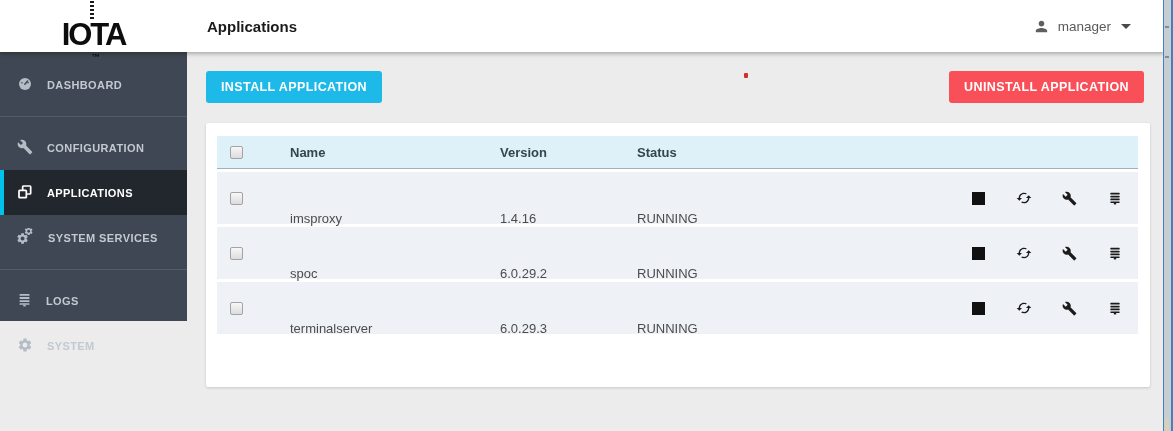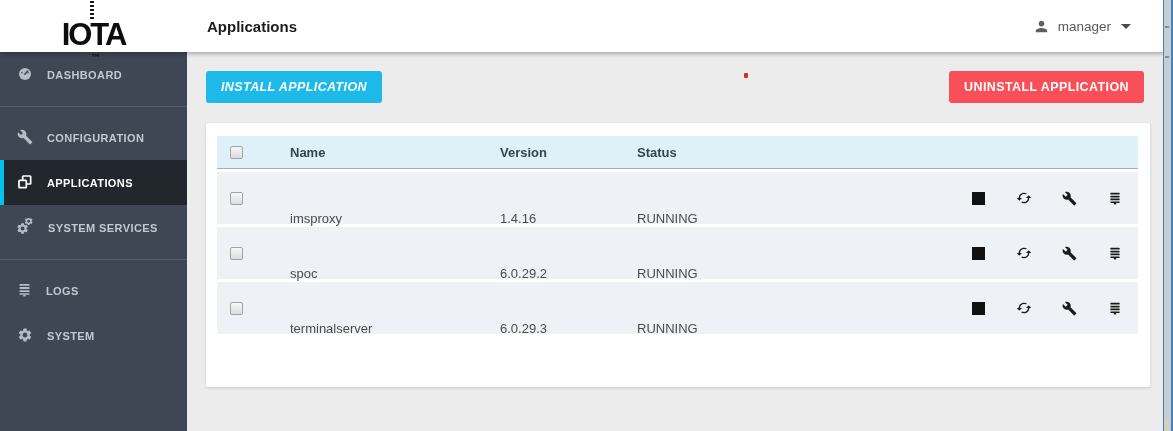--- a/index.html
+++ b/index.html
@@ -30,43 +30,43 @@
   .user-menu svg { display:block; }
   .user-name { font-size:13.5px; color:#5a5a5a; }
   .caret-down {
     width:0; height:0; margin-left:2px;
     border-left:5px solid transparent; border-right:5px solid transparent;
     border-top:5px solid #4a4a4a;
   }
 
   
   .sidebar {
-    position:absolute; top:52px; left:0; width:187px; height:379px;
-    background:#3e4753; z-index:4; 
+    position:absolute; top:52px; left:0; width:187px; height:269px;
+    background:#3e4753; z-index:4; padding-top:10px;
   }
   .side-item {
     height:45px; display:flex; align-items:center; gap:14px;
     padding-left:17px; cursor:pointer;
     color:#c2c9d1; font-size:11px; font-weight:700; letter-spacing:.4px;
   }
   .side-item svg { flex:0 0 auto; fill:#b4bcc6; }
   .side-item.active {
     background:#22272e; border-left:4px solid #00c2ea; padding-left:13px; color:#ffffff;
   }
   .side-item.active svg { fill:#ffffff; }
   .side-divider { height:1px; background:#535d69; margin:9px 0 8px 0; }
 
   
   .btn {
     position:absolute; top:71px; height:32px; border:none; border-radius:3px;
     color:#fff; font-family:"Liberation Sans",sans-serif;
     font-size:12.5px; font-weight:700; letter-spacing:.4px;
     padding:0 15px; cursor:pointer; z-index:3;
   }
-  .btn-install { left:206px; background:#1db9e8;font-style:italic; }
+  .btn-install { left:206px; background:#1db9e8; }
   .btn-uninstall { right:29px; background:#f94f58; }
   .red-dot {
     position:absolute; left:744px; top:73px; width:4px; height:5px;
     background:#d52f24; border-radius:1px; z-index:3;
   }
 
   
   .card {
     position:absolute; left:206px; top:123px; width:944px; height:264px;
     background:#ffffff; border-radius:2px; z-index:3;

